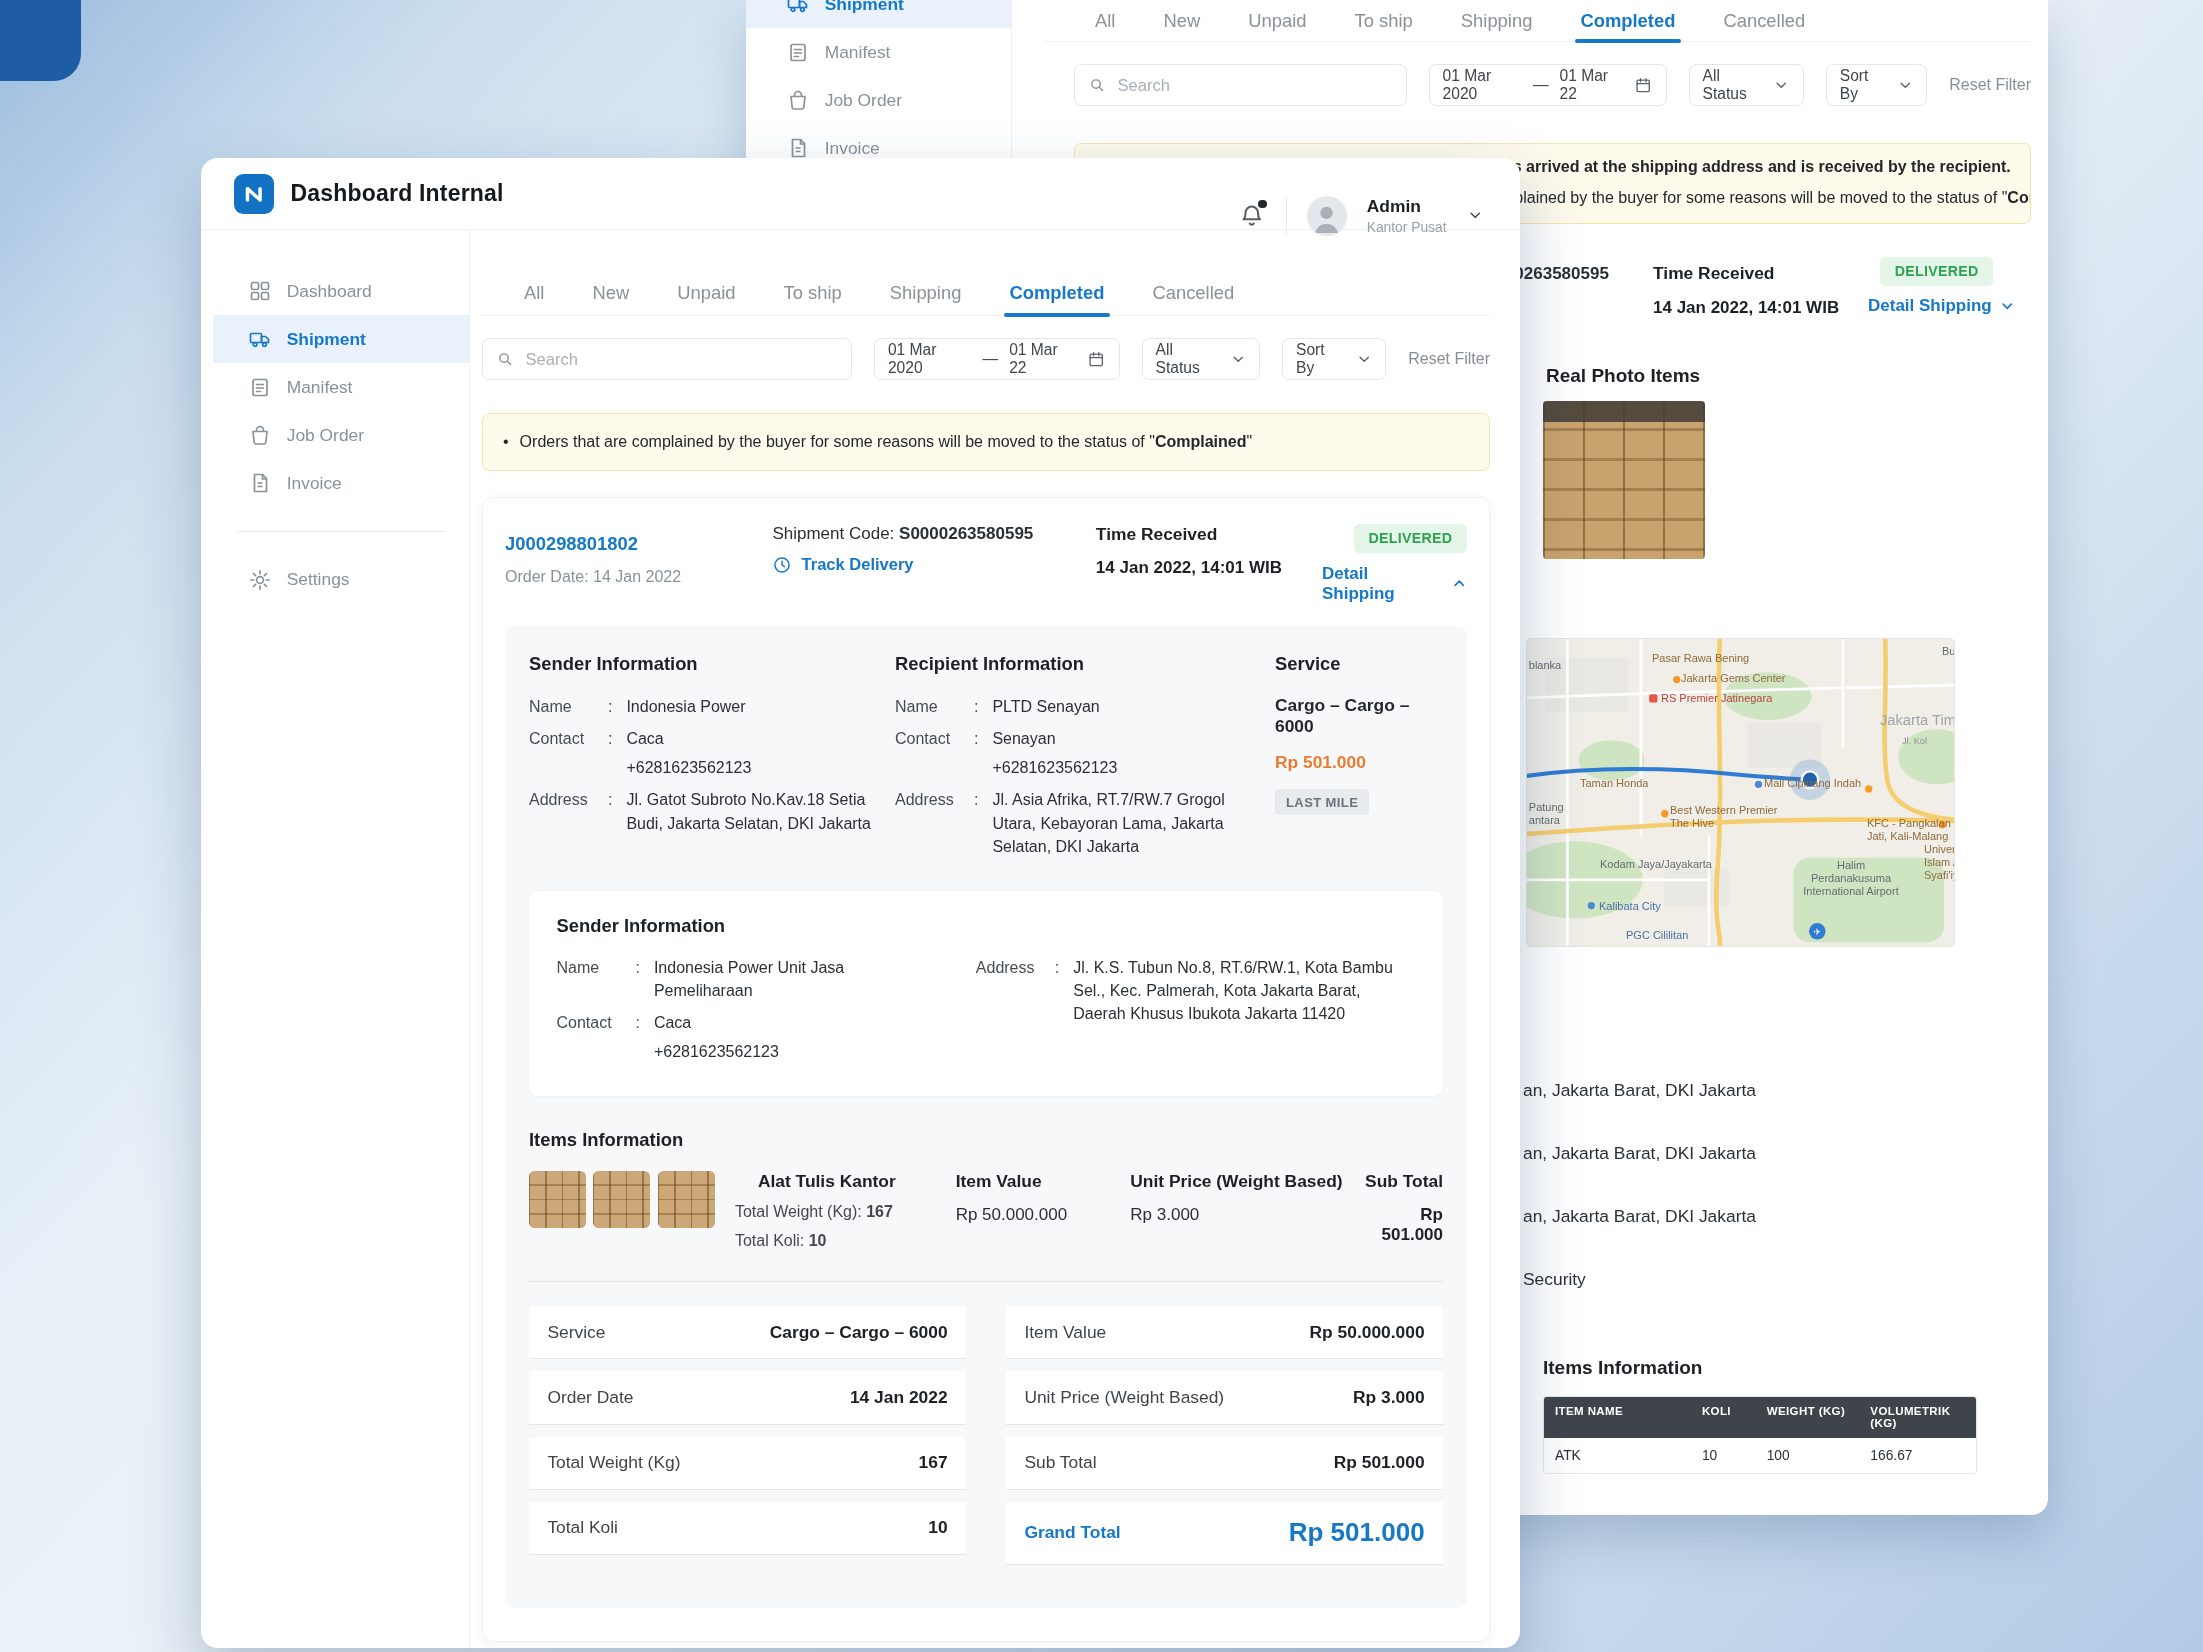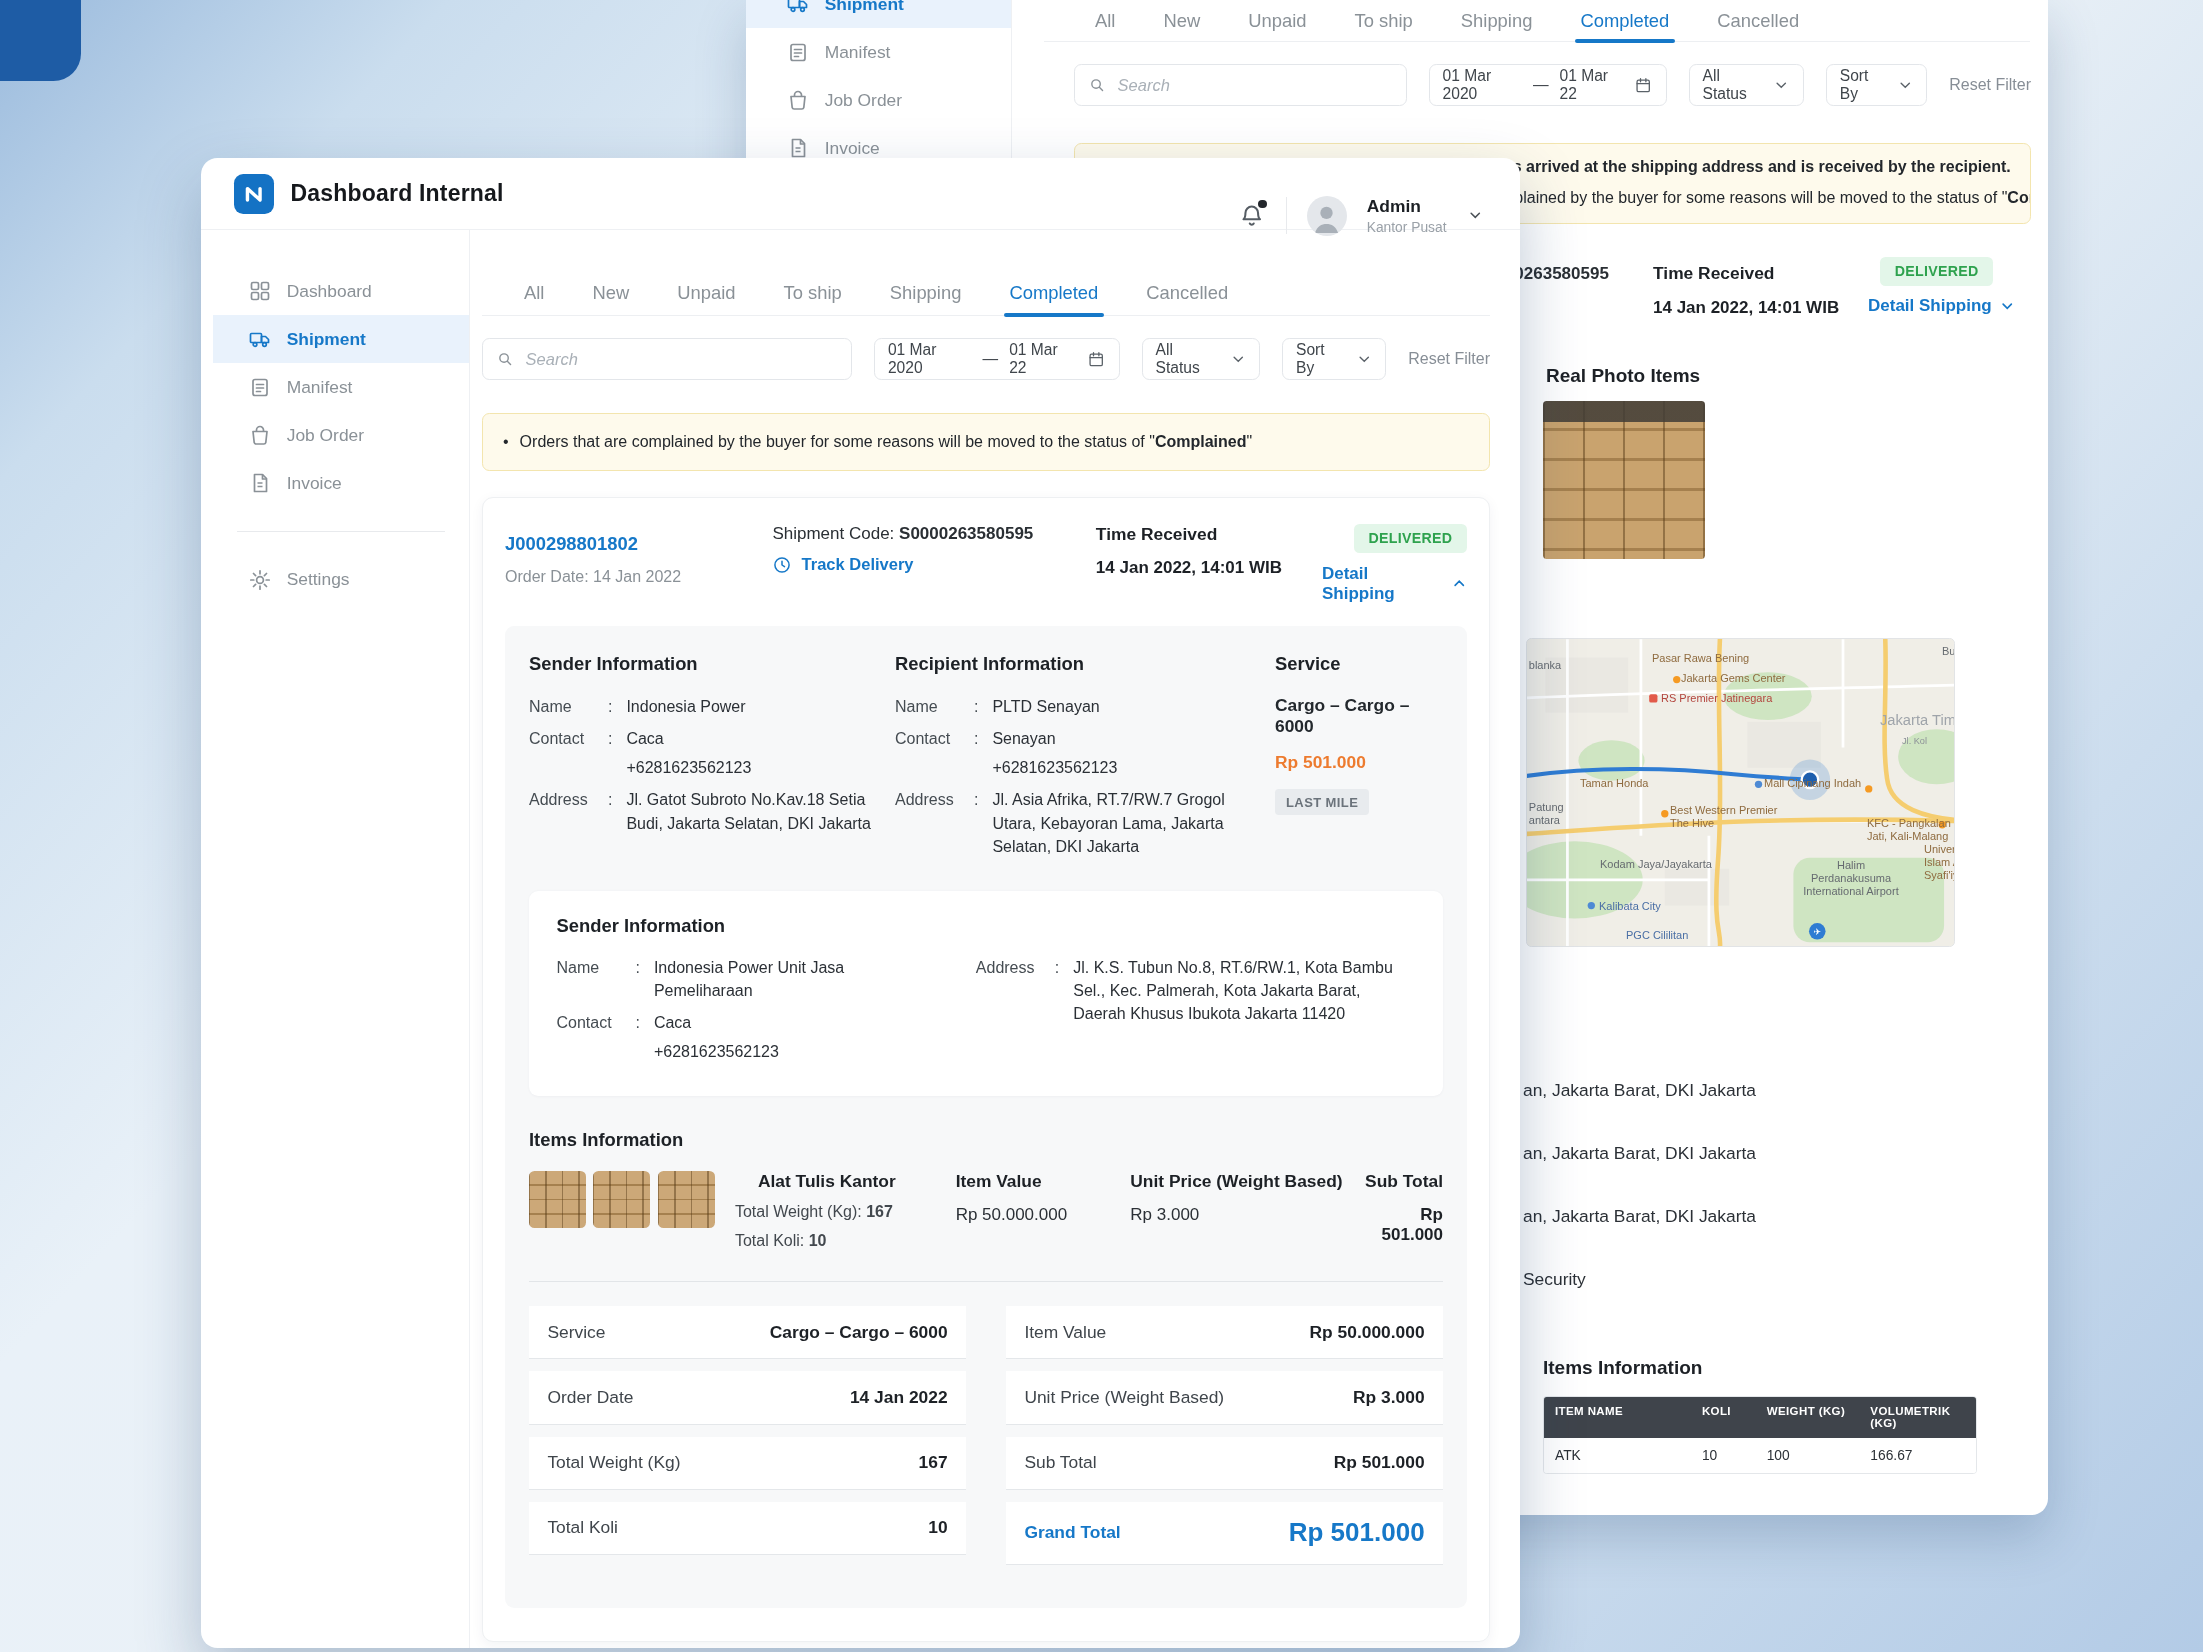--- a/index.html
+++ b/index.html
@@ -16,27 +16,27 @@
 
   
   .side-item{height:48px;display:flex;align-items:center;gap:14.7px;padding-left:35px;font-size:17.4px;color:#8A9197;cursor:pointer;}
   .side-item .icn svg{width:24px;height:24px;}
   .side-item.active{background:#E9F2FC;color:#1678C8;font-weight:700;}
   .side-div{height:0.9px;background:#E8EAED;margin:24px 24px;}
 
   
   .tabs{display:flex;gap:48px;border-bottom:1.8px solid #EDEFF2;height:46px;align-items:center;padding-left:42px;}
   .tab{font-size:18.4px;color:#8A9197;position:relative;height:100%;display:flex;align-items:center;cursor:pointer;}
-  .tab.active{color:#1678C8;font-weight:400;}
+  .tab.active{color:#1678C8;font-weight:700;}
   .tab.active::after{content:"";position:absolute;left:-5.5px;right:-5.5px;bottom:-1.8px;height:3.7px;background:#1678C8;border-radius:2.8px;}
 
   
   .filters{display:flex;align-items:center;gap:22px;height:42px;}
   .search{width:381px;height:42px;border:0.9px solid #E3E6EA;border-radius:7.3px;display:flex;align-items:center;padding:0 13px;gap:9.2px;background:#fff;}
-  .search input{border:none;outline:none;font-size:16.5px;color:#333;width:100%;background:transparent;font-style:italic;}
+  .search input{border:none;outline:none;font-size:16.5px;color:#333;width:100%;background:transparent;}
   .search input::placeholder{color:#A9B0B7;}
   .datebox,.select{height:42px;border:0.9px solid #E3E6EA;border-radius:7.3px;display:flex;align-items:center;gap:11px;padding:0 13px;font-size:15.6px;color:#3F454B;background:#fff;cursor:pointer;}
   .reset{font-size:16px;color:#878E96;margin-left:auto;cursor:pointer;white-space:nowrap;}
   .chev svg{width:16.5px;height:16.5px;}
   .chev-up svg{transform:rotate(180deg);}
 
   
   .banner{background:#FEFAEC;border:0.9px solid #F3E5AE;border-radius:7.3px;padding:14.7px 20px;}
   .b-line{display:block;font-size:16px;color:#23272C;line-height:1.65;}
   .bullet{margin-right:11px;}

